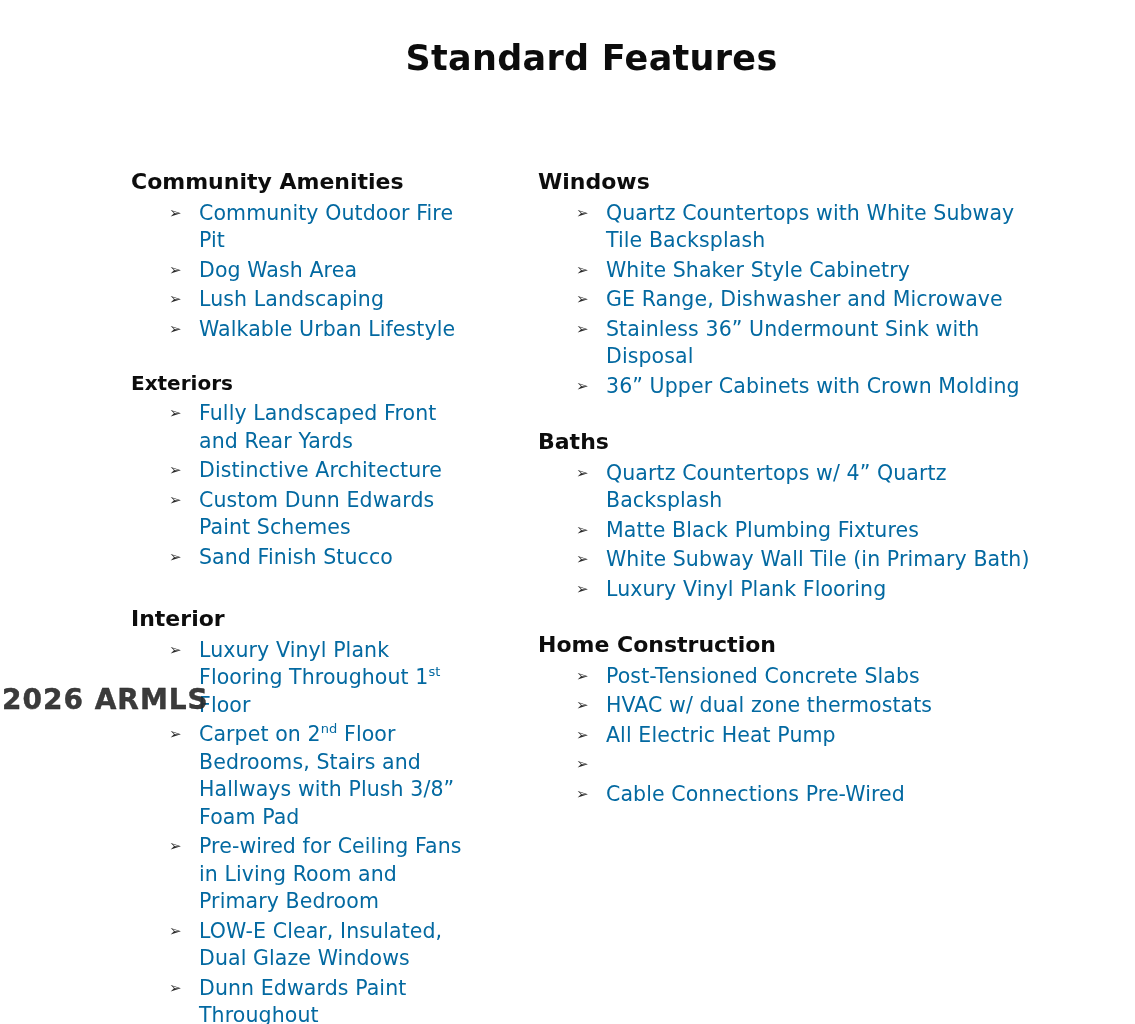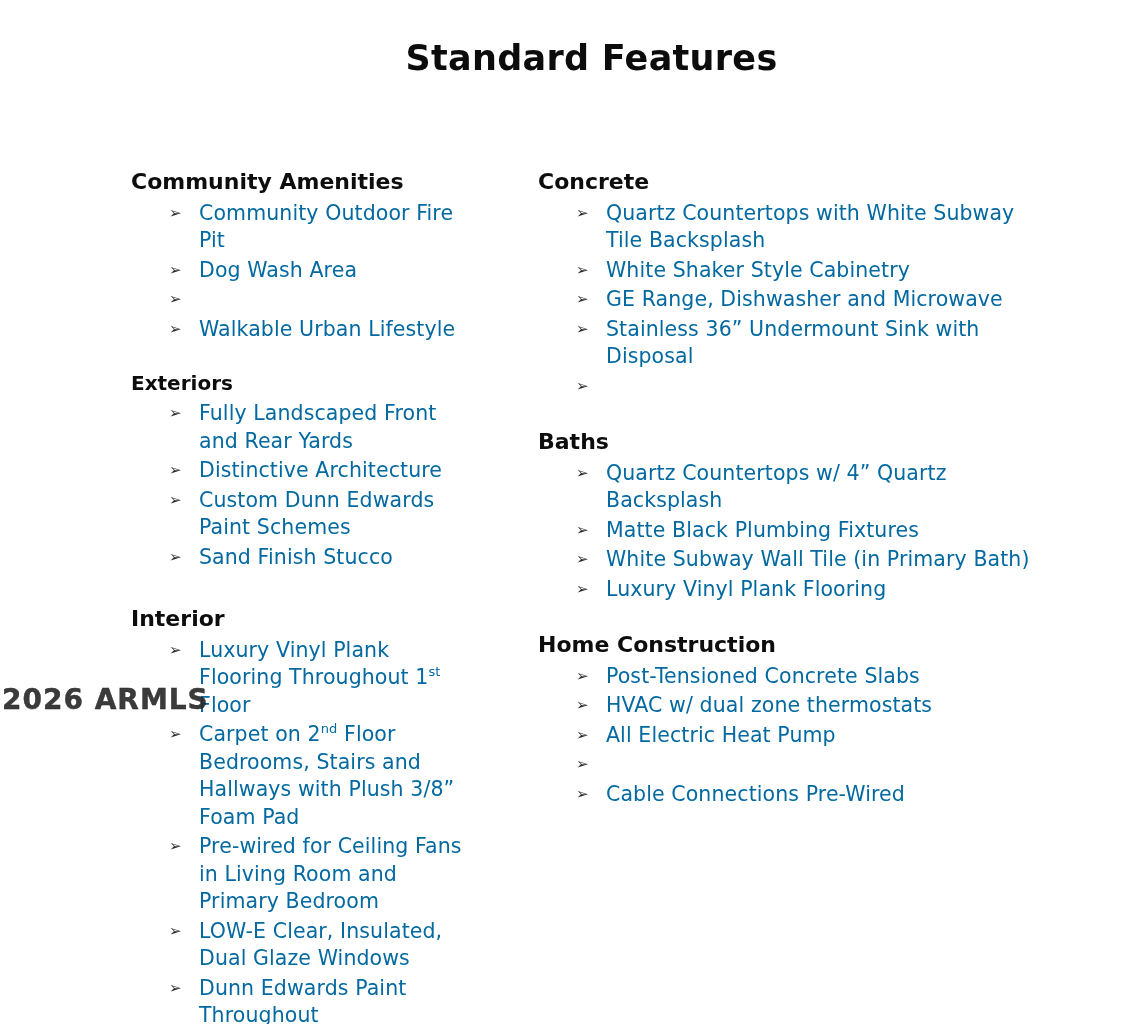--- a/index.html
+++ b/index.html
@@ -133,20 +133,21 @@
           <li class="item">
             <span class="bullet">➢</span>
             <span class="item-text">Community Outdoor Fire Pit</span>
           </li>
           <li class="item">
             <span class="bullet">➢</span>
             <span class="item-text">Dog Wash Area</span>
           </li>
           <li class="item">
             <span class="bullet">➢</span>
+            <span class="item-text">Lush Landscaping</span>
           </li>
           <li class="item">
             <span class="bullet">➢</span>
             <span class="item-text">Walkable Urban Lifestyle</span>
           </li>
         </ul>
       </div>
 
       <div class="spacer-md"></div>
 
@@ -198,40 +199,41 @@
             <span class="item-text">Dunn Edwards Paint Throughout</span>
           </li>
         </ul>
       </div>
 
     </div>
 
     <div class="col col-right">
 
       <div class="section">
-        <div class="section-heading big">Concrete</div>
+        <div class="section-heading big">Windows</div>
         <ul class="items">
           <li class="item">
             <span class="bullet">➢</span>
             <span class="item-text">Quartz Countertops with White Subway Tile Backsplash</span>
           </li>
           <li class="item">
             <span class="bullet">➢</span>
             <span class="item-text">White Shaker Style Cabinetry</span>
           </li>
           <li class="item">
             <span class="bullet">➢</span>
             <span class="item-text">GE Range, Dishwasher and Microwave</span>
           </li>
           <li class="item">
             <span class="bullet">➢</span>
             <span class="item-text">Stainless 36” Undermount Sink with Disposal</span>
           </li>
           <li class="item">
             <span class="bullet">➢</span>
+            <span class="item-text">36” Upper Cabinets with Crown Molding</span>
           </li>
         </ul>
       </div>
 
       <div class="spacer-md"></div>
 
       <div class="section">
         <div class="section-heading big">Baths</div>
         <ul class="items">
           <li class="item">

